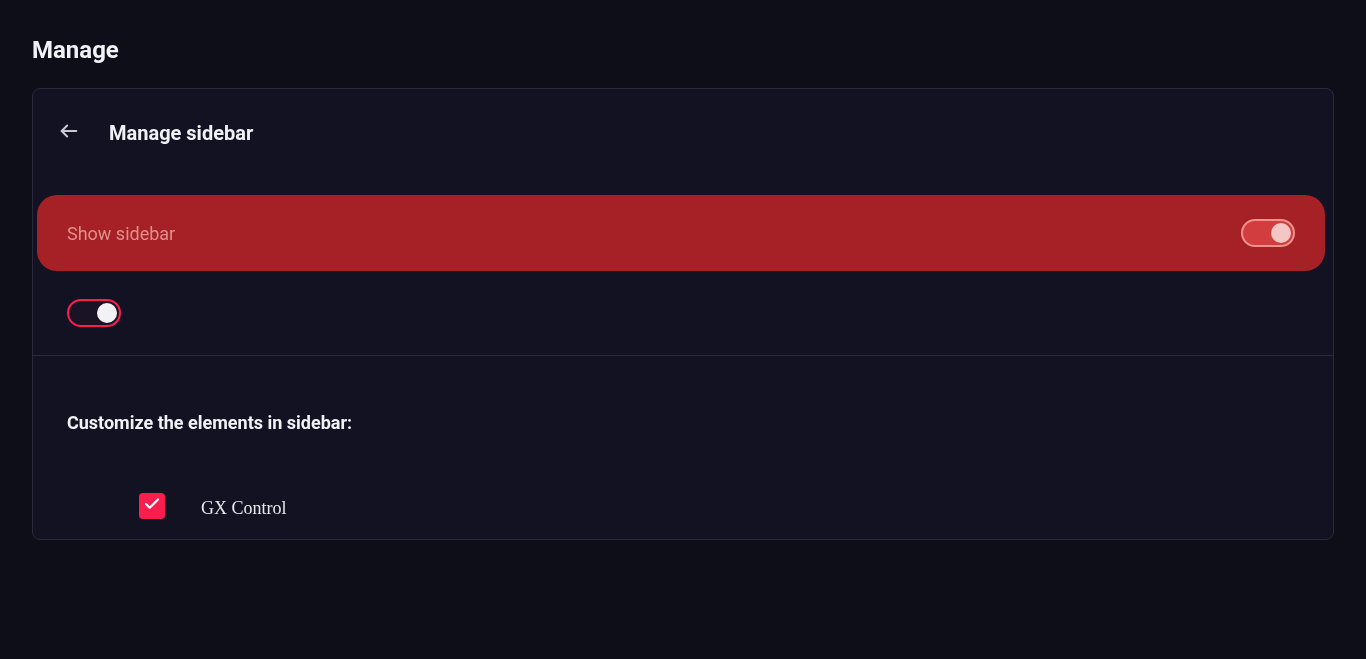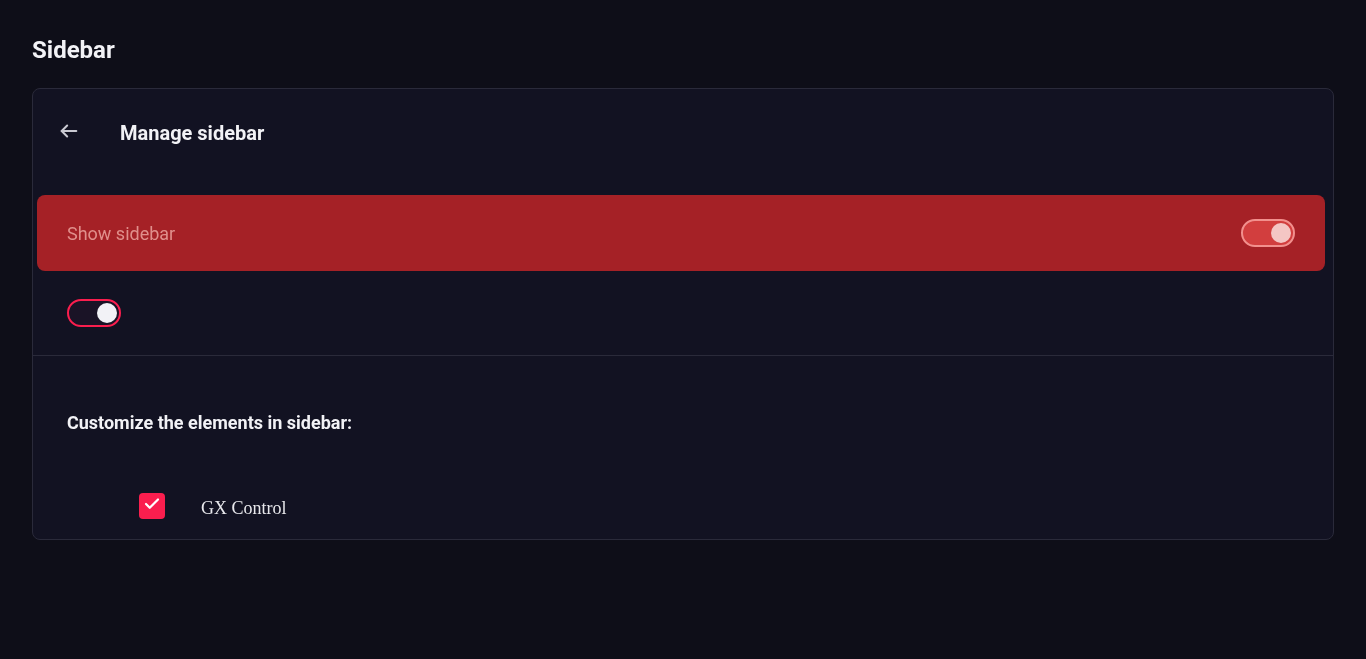--- a/index.html
+++ b/index.html
@@ -22,21 +22,21 @@
   }
   .panel {
     border: 1px solid #2a2a3a;
     border-radius: 8px;
     background: #121222;
     overflow: hidden;
   }
   .panel-header {
     display: flex;
     align-items: center;
-    gap: 35px;
+    gap: 24px;
     padding: 28px 34px 28px 20px;
     text-align: center;
   }
   .back-btn {
     width: 32px; height: 32px;
     display: flex; align-items: center; justify-content: center;
     color: #c9c9d2;
     cursor: pointer;
     border-radius: 4px;
   }
@@ -47,21 +47,21 @@
     color: #f2f2f6;
   }
   .row {
     display: flex;
     align-items: center;
     justify-content: space-between;
     padding: 28px 34px;
   }
   .row.highlighted {
     background: #a52126;
-    border-radius: 8px;
+    border-radius: 20px;
     margin: 18px 8px 0 4px;
     padding: 24px 30px;
   }
   .row.highlighted .row-label { color: #e08f8b; font-size: 18px; }
   .row-label {
     font-size: 18px;
     color: #e8e8ec;
   }
   .toggle {
     width: 54px; height: 28px;
@@ -119,21 +119,21 @@
   .checkbox svg { width: 18px; height: 18px; }
   .check-label {
     font-size: 18px;
     color: #e8e8ec;
   }
 </style>
 </head>
 <body>
 
 <div class="page">
-  <h1 class="section-title">Sidebar</h1>
+  <h1 class="section-title">Manage</h1>
 
   <div class="panel">
 
     <div class="panel-header">
       <div class="back-btn">
         <span>
           <svg viewBox="0 0 24 24" fill="none" stroke="currentColor" stroke-width="2.2" stroke-linecap="round" stroke-linejoin="round">
             <line x1="20" y1="12" x2="4" y2="12"></line>
             <polyline points="10 18 4 12 10 6"></polyline>
           </svg>

